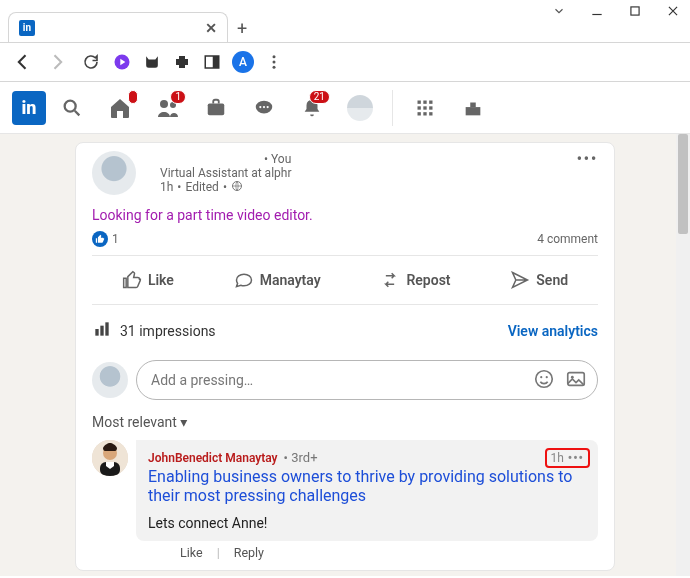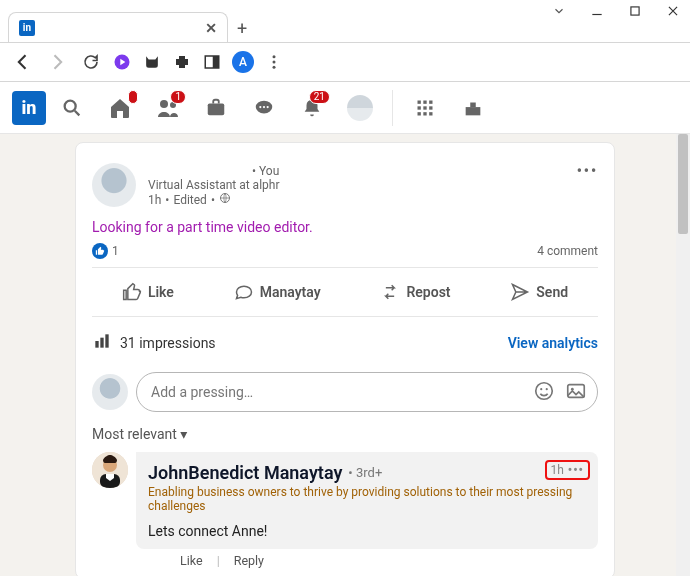--- a/index.html
+++ b/index.html
@@ -153,21 +153,21 @@
     margin: 0 auto;
     padding: 0;
   }
   .card {
     background: #fff;
     border: 1px solid #e6e6e6;
     border-radius: 8px;
     padding: 8px 16px 0 16px;
     margin-top: 8px;
   }
-  .post-head { display: flex; gap: 12px; align-items: flex-end; position: relative; margin-top: 12px; }
+  .post-head { display: flex; gap: 24px; align-items: center; position: relative; }
   .post-avatar {
     width: 44px; height: 44px; border-radius: 50%;
     background: radial-gradient(circle at 50% 40%, #b5c3cf 35%, #e6eaed 38%);
     flex-shrink: 0;
   }
   .post-meta { display: flex; flex-direction: column; font-size: 12px; color: #666; }
   .post-meta .row1 { display: flex; align-items: center; gap: 4px; }
   .dots-btn { position: absolute; right: 0; top: 0; letter-spacing: 2px; font-weight: 800; color: #666; }
   .post-body { margin: 12px 0 8px 0; font-size: 14px; color: #a21caf; }
   .post-stats { display: flex; justify-content: space-between; align-items: center; font-size: 12px; color: #666; padding-bottom: 8px; border-bottom: 1px solid #e6e6e6;}
@@ -200,23 +200,23 @@
   .comment {
     display: flex; gap: 8px; padding-bottom: 10px;
   }
   .c-avatar { width: 36px; height: 36px; border-radius: 50%; background: #e6d7c9; overflow: hidden; flex-shrink: 0;}
   .c-avatar svg { width: 36px; height: 36px;}
   .c-bubble {
     flex: 1; background: #f2f2f2; border-radius: 0 8px 8px 8px;
     padding: 10px 12px; position: relative;
   }
   .c-name-row { display: flex; align-items: center; gap: 6px; }
-  .c-name { font-weight: 600; color: #0f172a; font-size: 18px;}
+  .c-name { font-weight: 600; color: #b91c1c; font-size: 12px;}
   .c-degree { color: #777; font-size: 13px;}
-  .c-sub { color: #a16207; font-size: 12px; margin-top: 2px;}
+  .c-sub { color: #1d4ed8; font-size: 16px; margin-top: 2px;}
   .c-text { margin-top: 10px; color: #222; font-size: 14px;}
   .c-time-box {
     position: absolute; top: 8px; right: 8px;
     border: 2px solid #e11; border-radius: 4px;
     padding: 1px 4px;
     display: flex; align-items: center; gap: 4px;
     background: #f2f2f2;
   }
   .c-time { color: #888; font-size: 12px; }
   .c-time-dots { color: #888; font-weight: 800; letter-spacing: 1px; font-size: 12px;}

